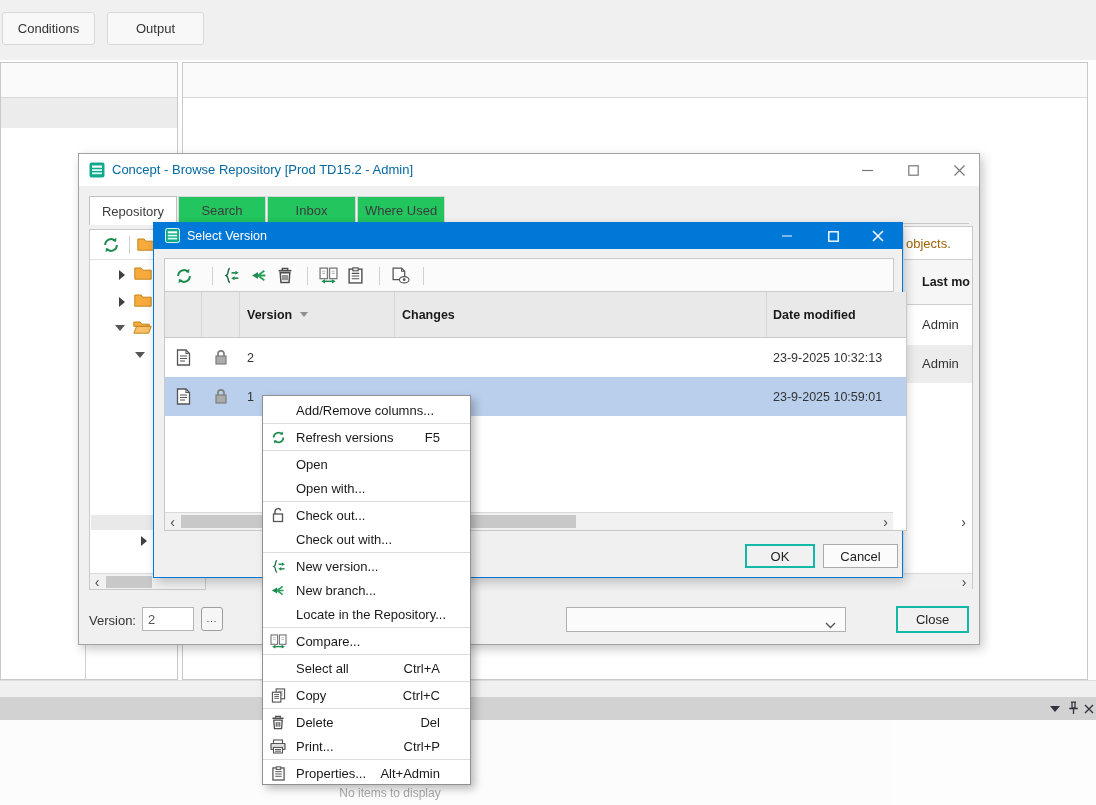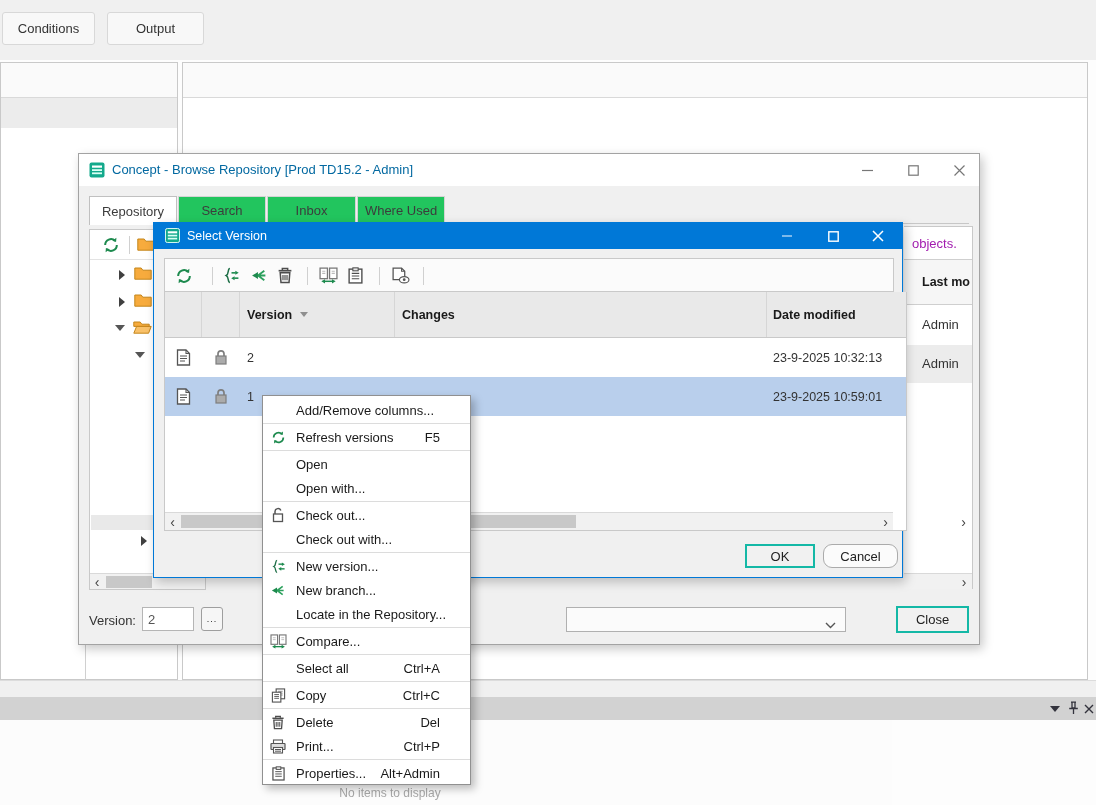--- a/index.html
+++ b/index.html
@@ -218,21 +218,21 @@
       <div class="abs" style="left:1px;top:285px;width:63px;height:15px;background:#e9e9e9;"></div>
       <span class="abs tri-r" style="left:51px;top:306px;"></span>
       <span class="abs tri-r sm" style="left:64px;top:333px;"></span>
       <div class="hscroll" style="left:0;top:343px;width:115px;height:16px;">
         <span class="hs-arrow" style="left:0;width:14px;">‹</span>
         <span class="hs-thumb" style="left:16px;top:2px;width:46px;height:12px;"></span>
       </div>
     </div>
 
     <div class="right-list">
-      <div class="rl-row" style="height:33px;line-height:33px;padding-left:8px;border-bottom:1px solid #cfcfcf;color:#a21caf;">objects.</div>
+      <div class="rl-row" style="height:33px;line-height:33px;padding-left:2px;border-bottom:1px solid #cfcfcf;color:#a16207;">objects.</div>
       <div class="rl-row" style="height:45px;line-height:45px;padding-left:18px;border-bottom:1px solid #cfcfcf;background:#f6f6f6;font-weight:bold;font-size:12.5px;color:#1a1a1a;">Last mo</div>
       <div class="rl-row" style="height:40px;line-height:40px;padding-left:18px;">Admin</div>
       <div class="rl-row" style="height:38px;line-height:38px;padding-left:18px;background:#ececec;">Admin</div>
       <span class="abs" style="right:6px;top:287px;color:#444;font-size:14px;">›</span>
       <div class="hscroll" style="left:0;top:346px;width:69px;height:17px;">
         <span class="hs-arrow" style="right:2px;width:14px;">›</span>
       </div>
     </div>
 
     <span class="abs" style="left:10px;top:455px;line-height:24px;color:#333;">Version:</span>
@@ -398,21 +398,21 @@
       <div class="hscroll" style="left:0;top:220px;width:728px;height:18px;">
         <span class="hs-arrow" style="left:0;width:15px;">‹</span>
         <span class="hs-thumb" style="left:16px;top:2px;width:395px;height:13px;"></span>
         <span class="hs-arrow" style="right:0;width:15px;">›</span>
       </div>
     </div>
 
     <div class="accent-btn" style="left:591px;top:321px;width:70px;height:24px;">
       <span>OK</span>
     </div>
-    <div class="plain-btn" style="left:669px;top:321px;width:75px;height:24px;border-radius:9px;">
+    <div class="plain-btn" style="left:669px;top:321px;width:75px;height:24px;">
       <span>Cancel</span>
     </div>
   </div>
 
   <div class="context-menu">
     <div class="mi">
       <span class="ic"></span>
       <span class="lb">Add/Remove columns...</span>
       <span class="sc"></span>
     </div>

